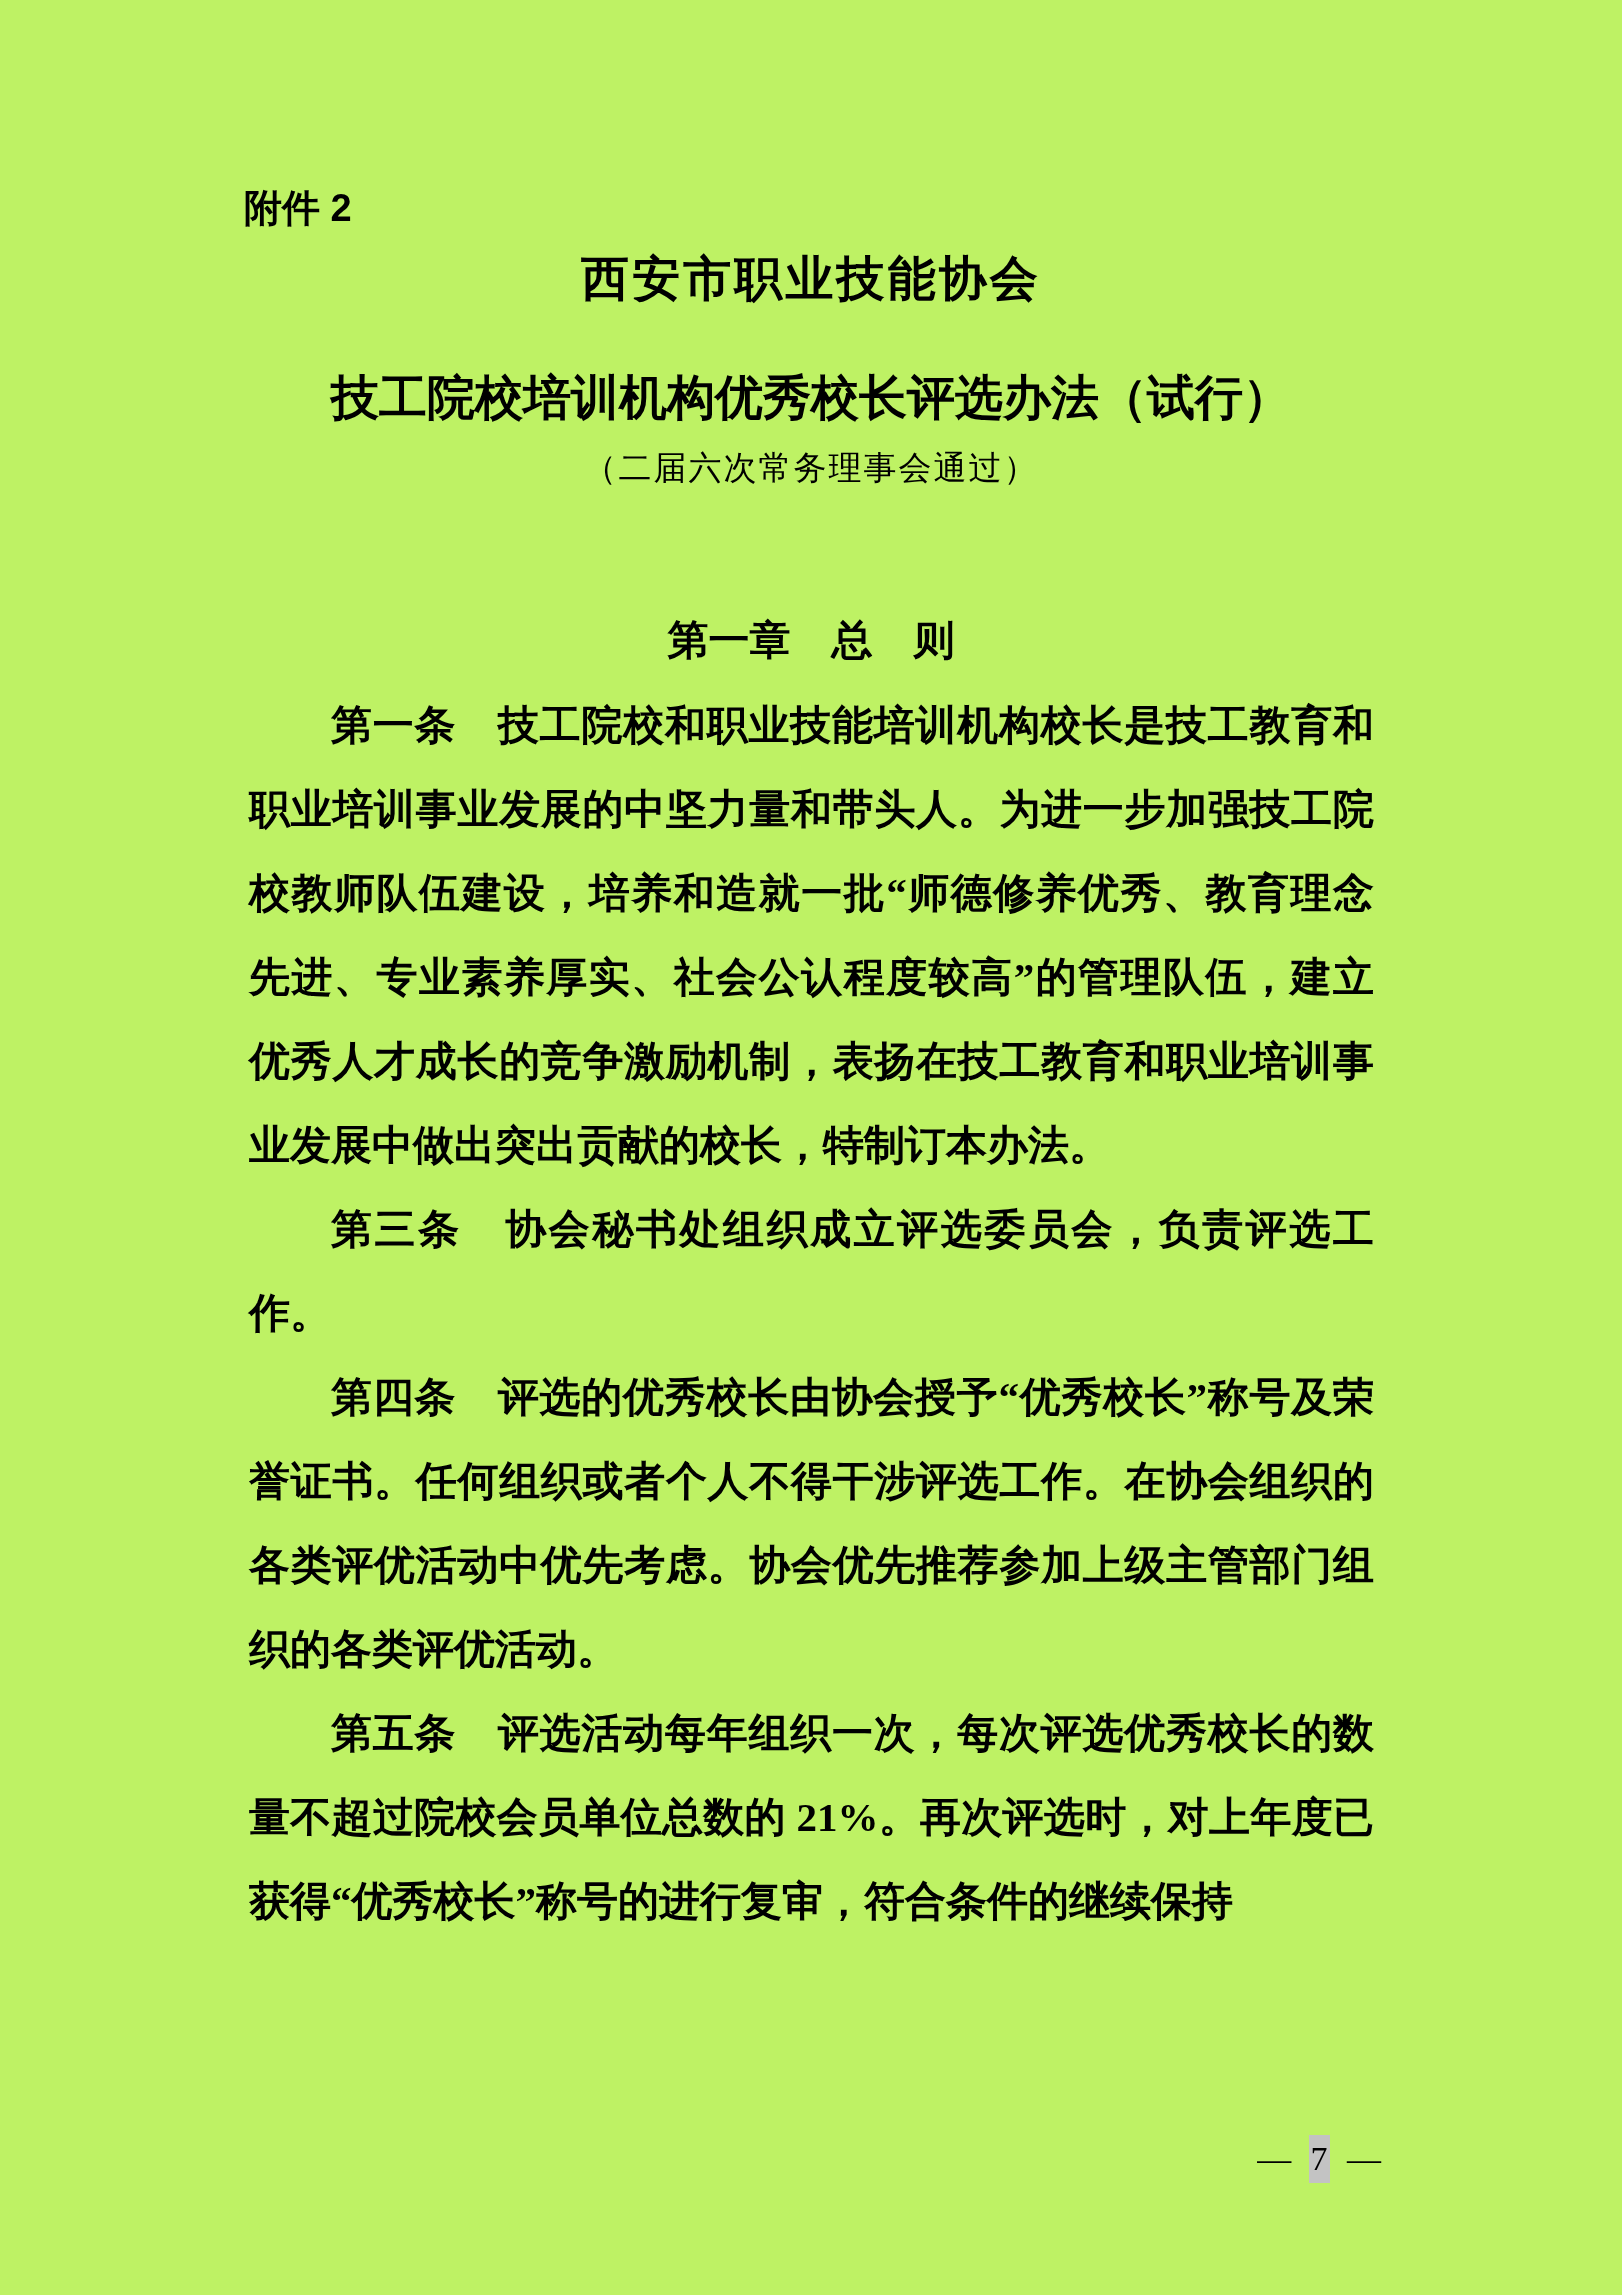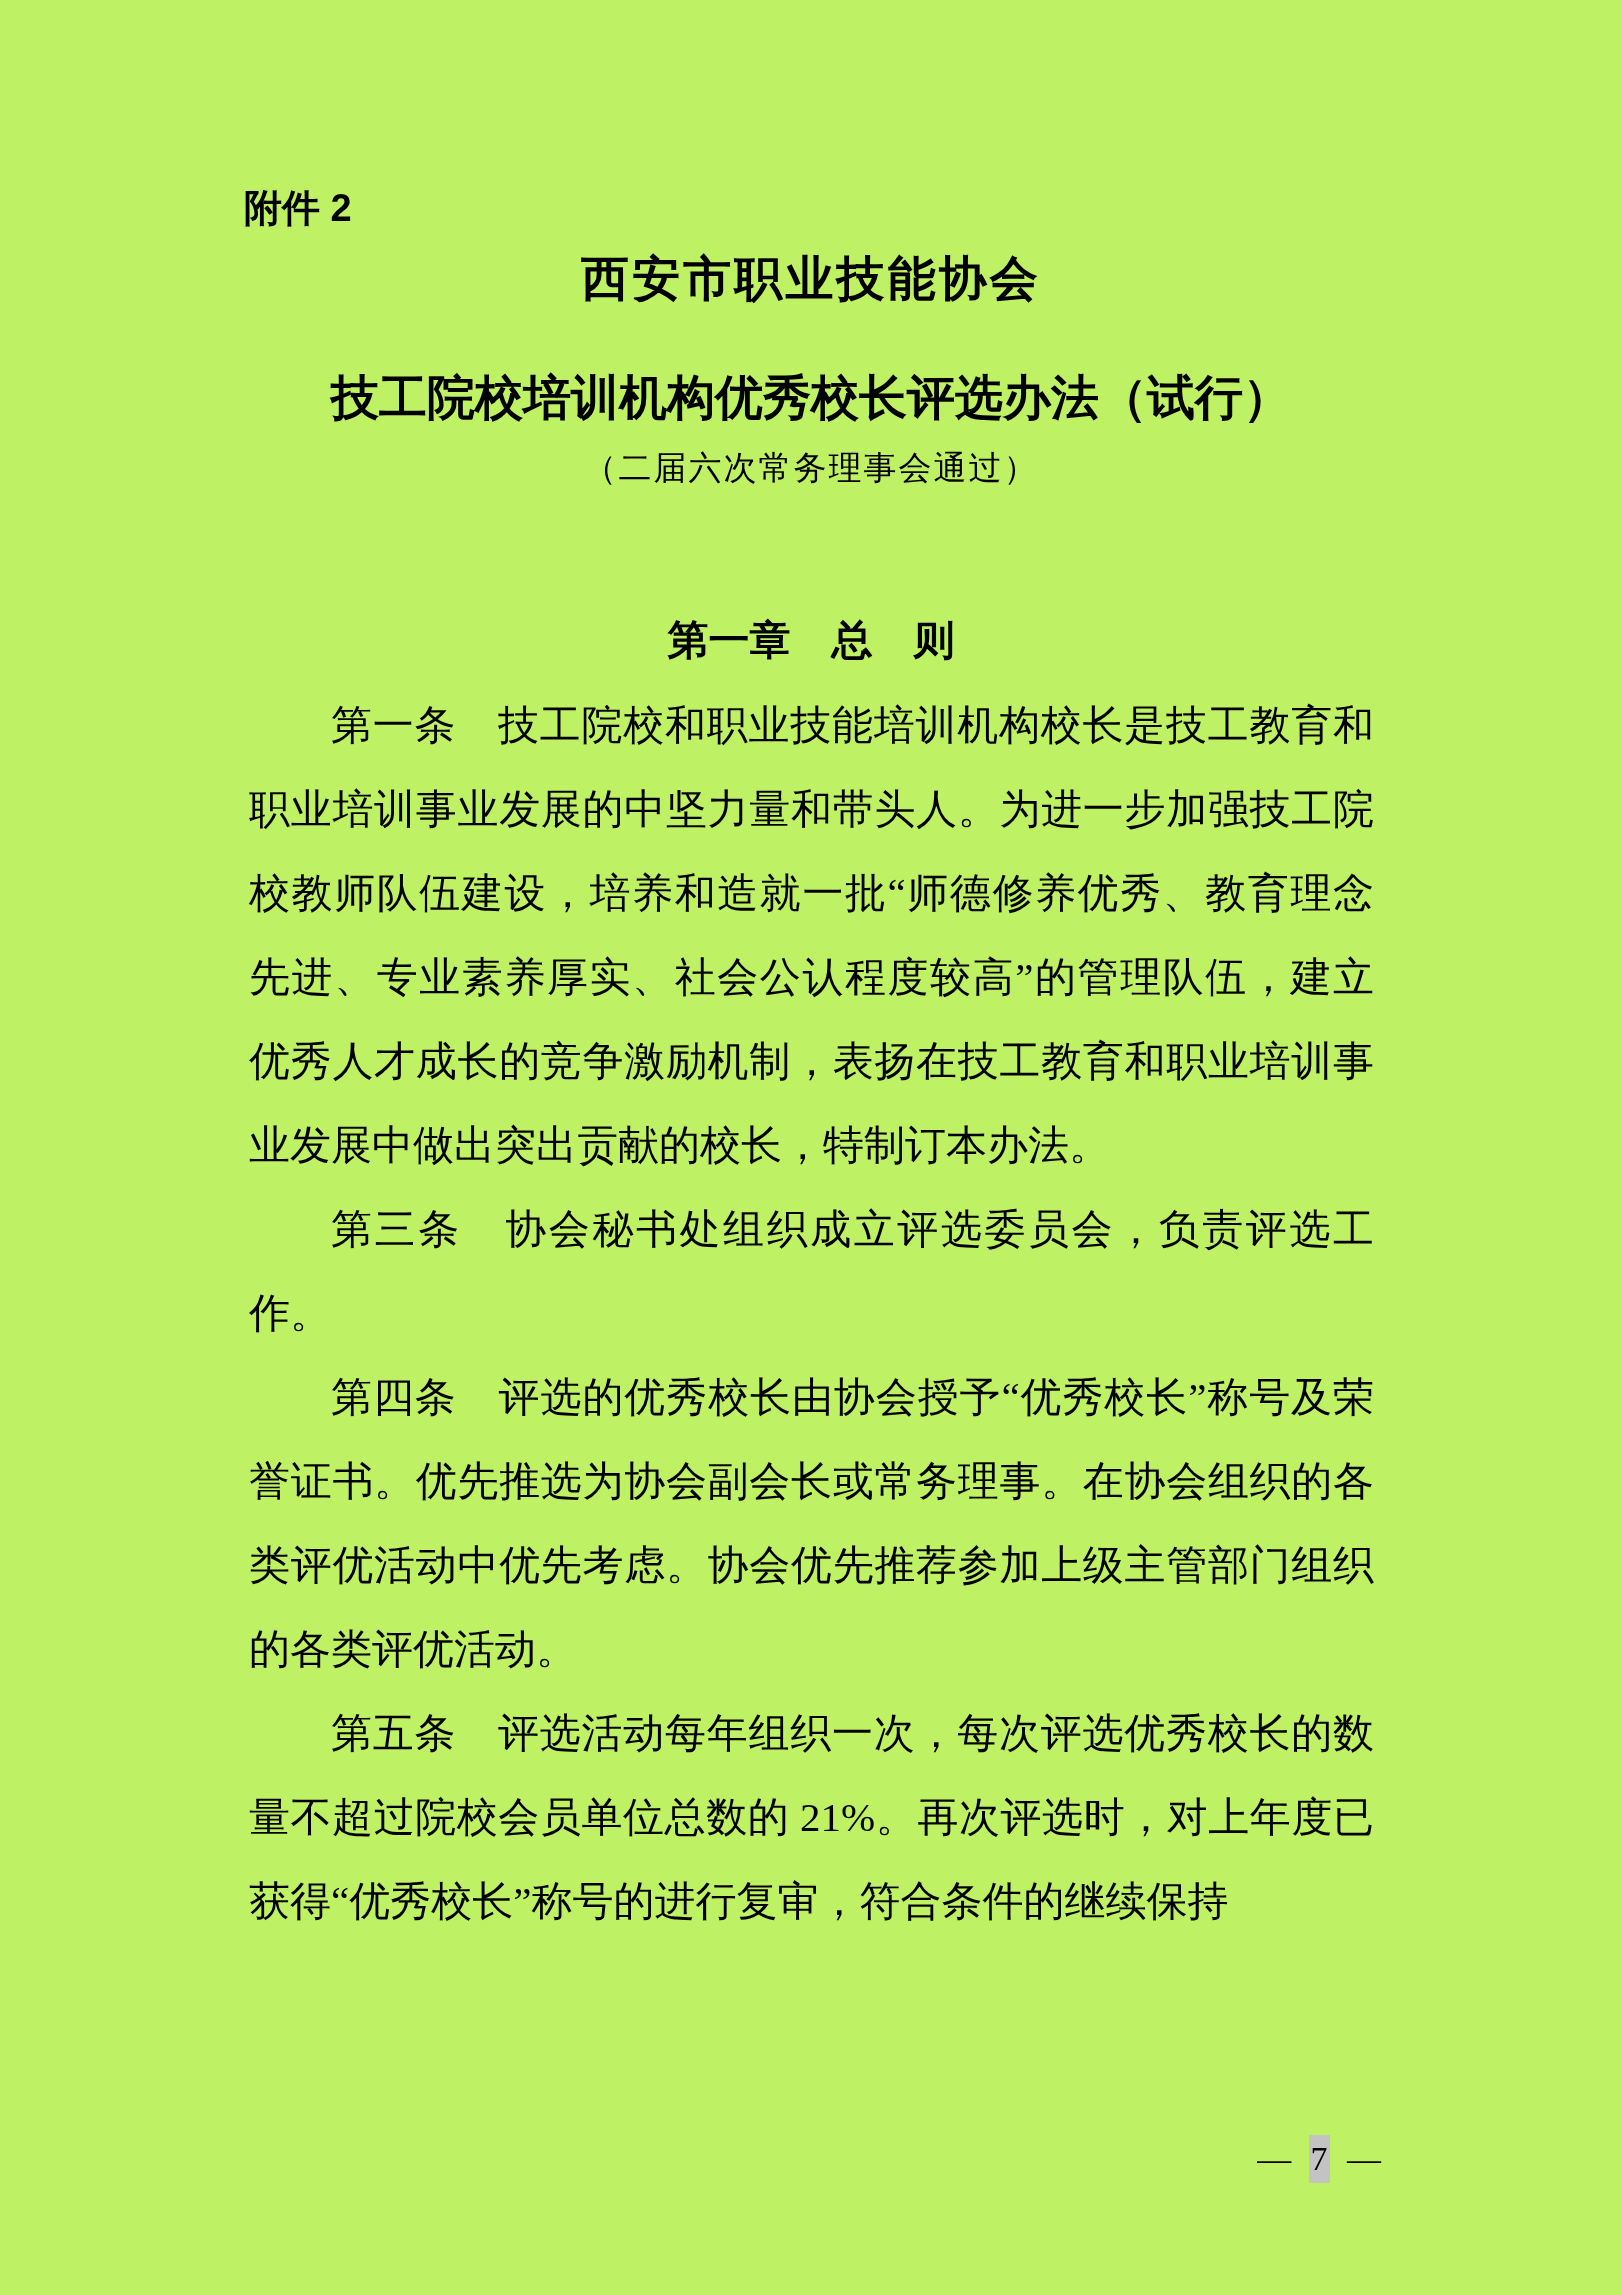--- a/index.html
+++ b/index.html
@@ -55,20 +55,21 @@
     font-weight: 700;
     font-size: 41px;
     line-height: 61px;
     white-space: nowrap;
   }
   .article-body {
     position: absolute;
     left: 249px;
     top: 683px;
     width: 1125px;
+    font-weight: bold;
   }
   .article-body p {
     margin: 0;
     font-size: 41px;
     line-height: 84px;
     text-indent: 2em;
     text-align: justify;
     text-justify: inter-ideograph;
     word-break: break-all;
   }
@@ -100,21 +101,21 @@
 
   <div class="doc-title-line2">技工院校培训机构优秀校长评选办法（试行）</div>
 
   <div class="approval-note">（二届六次常务理事会通过）</div>
 
   <div class="chapter-heading">第一章　总　则</div>
 
   <div class="article-body">
     <p>第一条　技工院校和职业技能培训机构校长是技工教育和职业培训事业发展的中坚力量和带头人。为进一步加强技工院校教师队伍建设，培养和造就一批“师德修养优秀、教育理念先进、专业素养厚实、社会公认程度较高”的管理队伍，建立优秀人才成长的竞争激励机制，表扬在技工教育和职业培训事业发展中做出突出贡献的校长，特制订本办法。</p>
     <p>第三条　协会秘书处组织成立评选委员会，负责评选工作。</p>
-    <p>第四条　评选的优秀校长由协会授予“优秀校长”称号及荣誉证书。优先推选为协会副会长或常务理事。在协会组织的各类评优活动中优先考虑。协会优先推荐参加上级主管部门组织的各类评优活动。</p>
+    <p>第四条　评选的优秀校长由协会授予“优秀校长”称号及荣誉证书。任何组织或者个人不得干涉评选工作。在协会组织的各类评优活动中优先考虑。协会优先推荐参加上级主管部门组织的各类评优活动。</p>
     <p>第五条　评选活动每年组织一次，每次评选优秀校长的数量不超过院校会员单位总数的 21%。再次评选时，对上年度已获得“优秀校长”称号的进行复审，符合条件的继续保持</p>
   </div>
 
   <div class="page-footer">
     <span class="footer-dash">—</span><span class="page-number-highlight" style="background: rgb(195, 195, 195);">7</span><span class="footer-dash">—</span>
   </div>
 
 </div>
 
 

